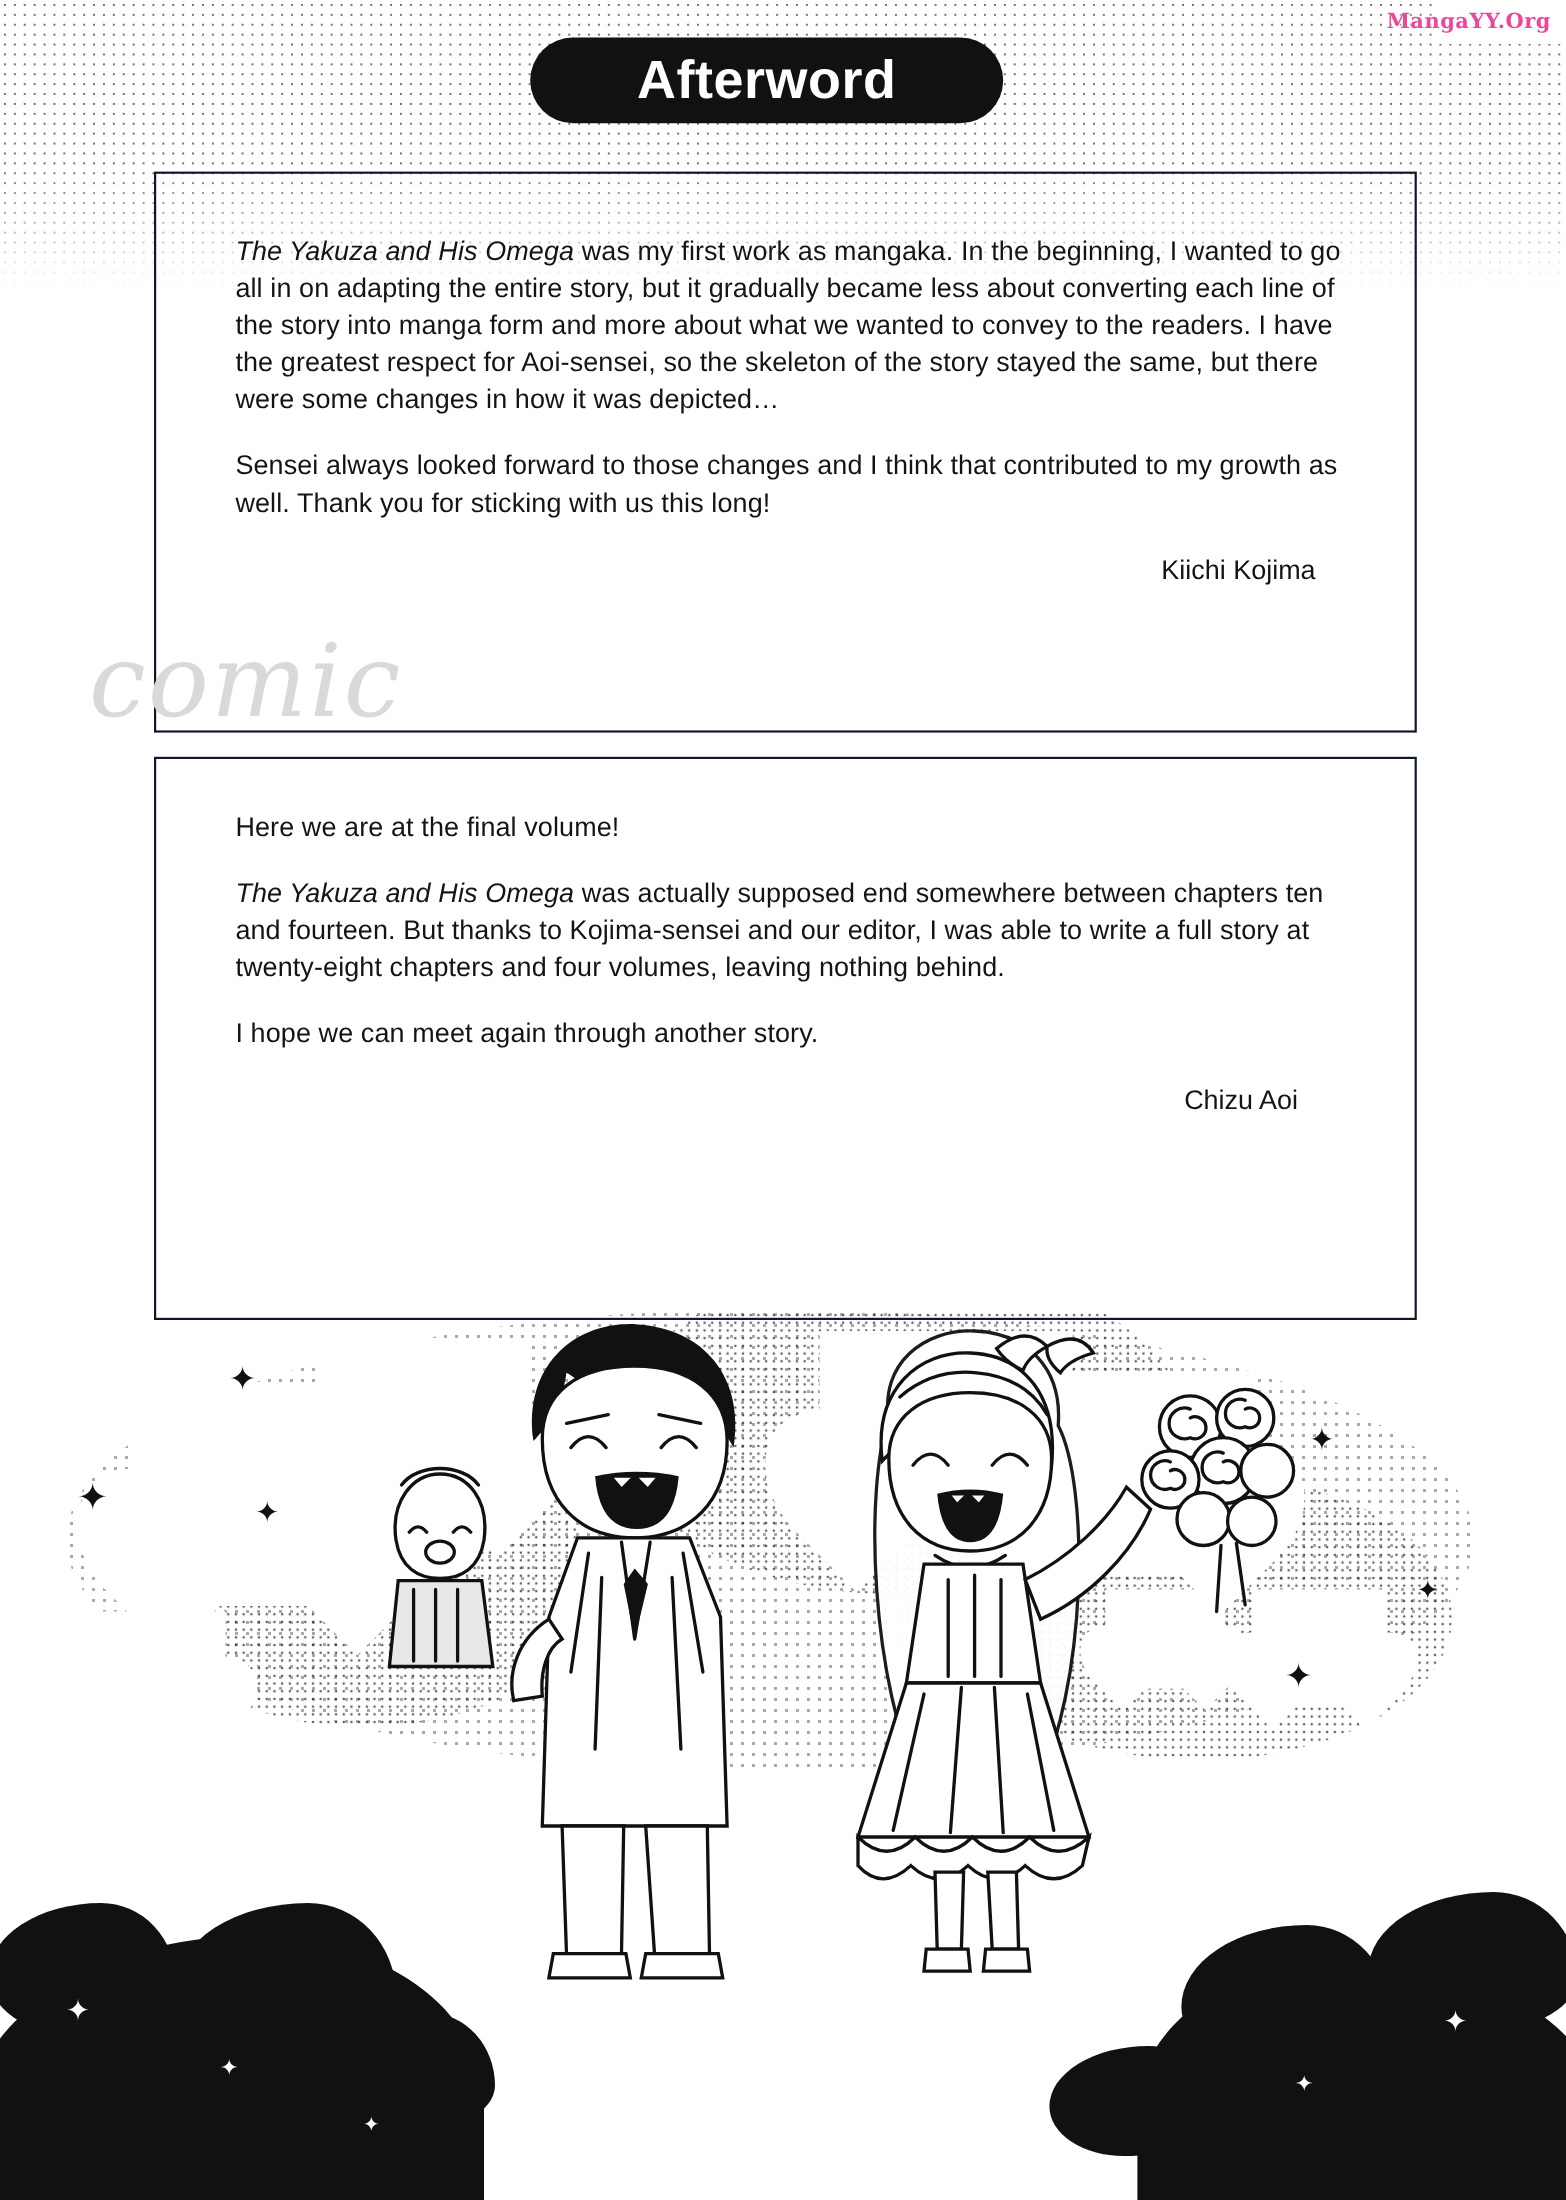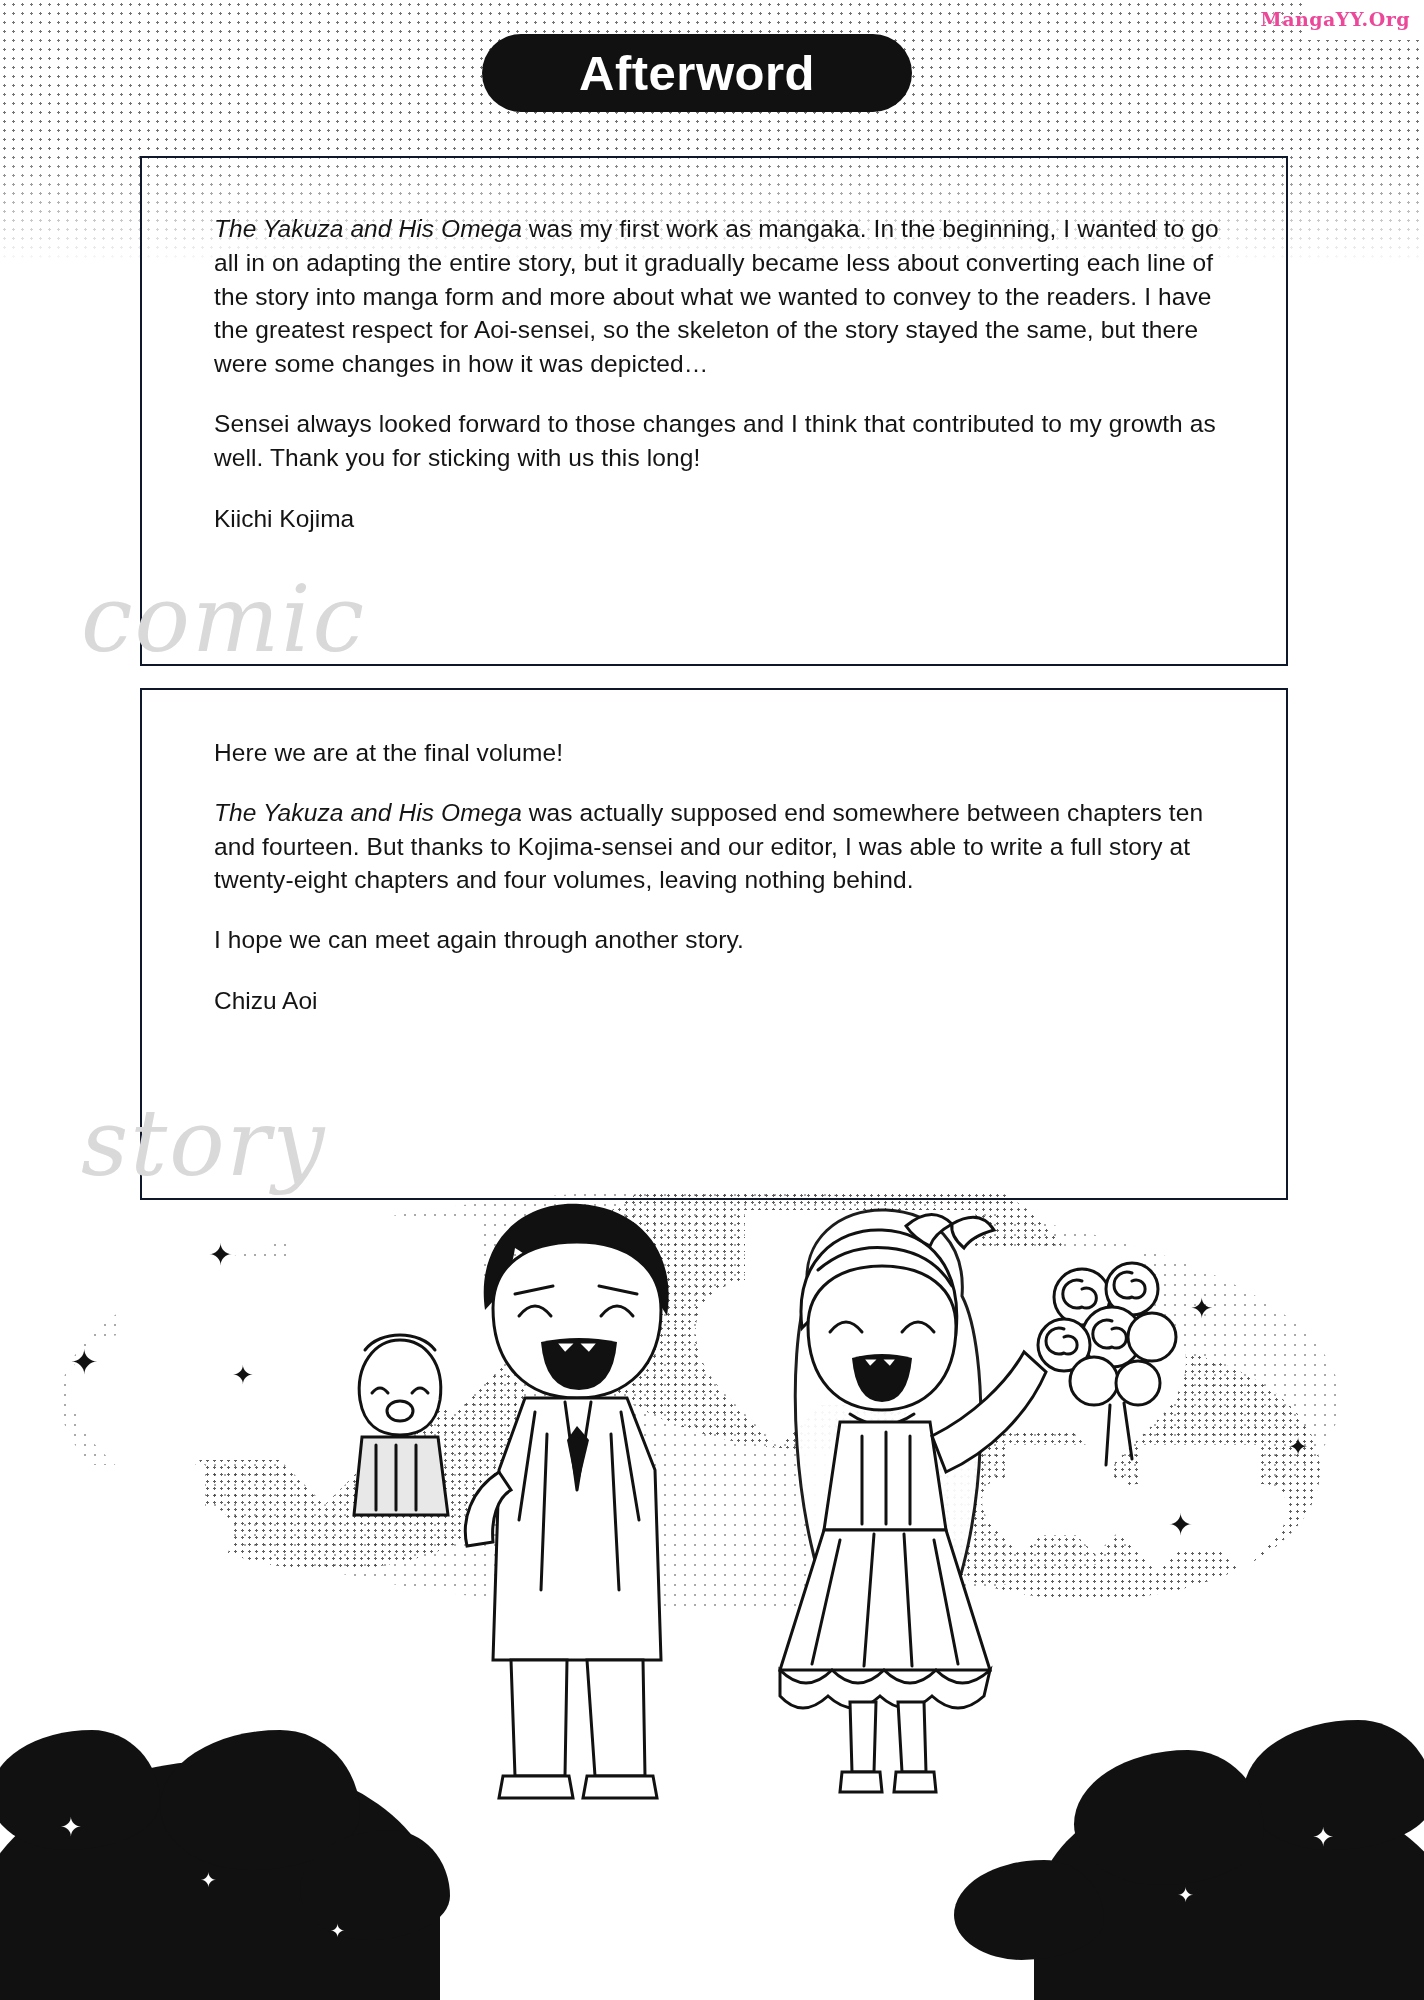--- a/index.html
+++ b/index.html
@@ -107,21 +107,21 @@
     line-height: 1.38;
     margin: 0 0 26px 0;
     color: #141414;
     letter-spacing: .1px;
   }
   .para:last-child { margin-bottom: 0; }
   .para em, .ttl {
     font-style: italic;
   }
   .signature {
-    text-align: left;
+    text-align: right;
     font-size: 24.5px;
     margin-top: 30px;
     padding-right: 32px;
     color: #141414;
   }
   #box-aoi .signature { padding-right: 48px; }
 
   
   .script-word {
     position: absolute;
@@ -243,21 +243,20 @@
         <em>The Yakuza and His Omega</em><span> was actually supposed end somewhere between chapters ten and fourteen. But thanks to Kojima-sensei and our editor, I was able to write a full story at twenty-eight chapters and four volumes, leaving nothing behind.</span>
       </p>
       <p class="para">
         <span>I hope we can meet again through another story.</span>
       </p>
       <div class="signature">Chizu Aoi</div>
     </div>
   </div>
 
   <div class="script-word" id="script-comic">comic</div>
-  <div class="script-word" id="script-story">story</div>
 
   <div class="illus">
 
     <div class="spray soft" style="left:60px; top:0px; width:1280px; height:420px;"></div>
     <div class="spray" style="left:560px; top:-40px; width:520px; height:300px;"></div>
     <div class="spray" style="left:120px; top:120px; width:420px; height:260px;"></div>
     <div class="spray" style="left:860px; top:150px; width:460px; height:260px;"></div>
 
     <div class="heart" style="left:120px; top:70px; width:240px; height:200px;"></div>
     <div class="heart" style="left:290px; top:30px; width:190px; height:160px;"></div>

